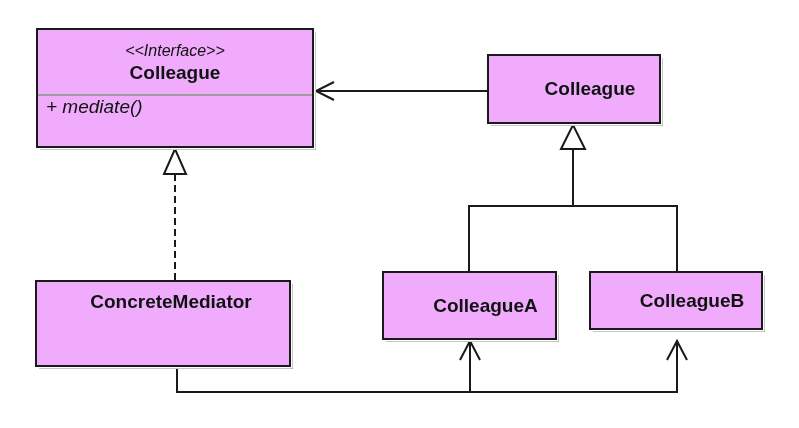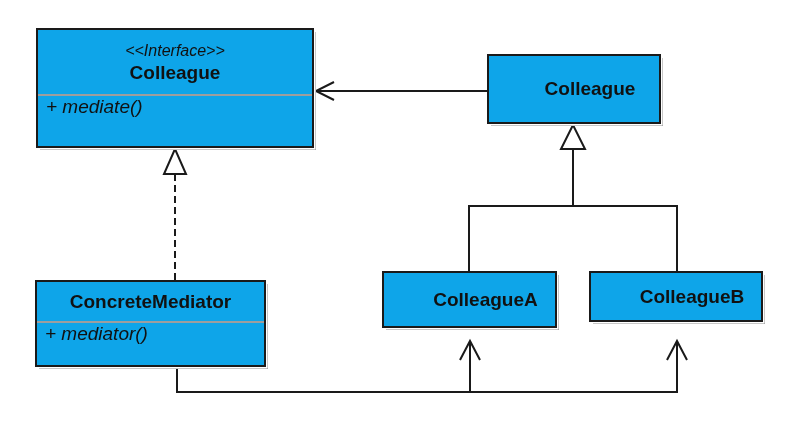--- a/index.html
+++ b/index.html
@@ -17,21 +17,21 @@
   }
   .connectors {
     position: absolute;
     left: 0; top: 0;
     width: 799px; height: 428px;
     pointer-events: none;
   }
   .uml-box {
     position: absolute;
     box-sizing: border-box;
-    background: #0ea5e9;
+    background: #f0abfc;
     border: 2px solid #1a1a1a;
     box-shadow: 2.5px 2.5px 0 -1px #ffffff, 3px 3px 0 -1px #8f8f8f;
     color: #111111;
     display: flex;
     flex-direction: column;
   }
   .compartment { box-sizing: border-box; }
   .title-compartment {
     display: flex;
     flex-direction: column;
@@ -60,24 +60,24 @@
   .method {
     font-style: italic;
     font-size: 19px;
   }
   .single .title-compartment { flex: 1; padding-left: 32px; }
 
   
   #box-mediator          { left: 36px;  top: 28px;  width: 278px; height: 120px; }
   #box-mediator .title-compartment { height: 64px; }
   #box-colleague         { left: 487px; top: 54px;  width: 174px; height: 70px; }
-  #box-concrete-mediator { left: 35px;  top: 280px; width: 231px; height: 87px; }
+  #box-concrete-mediator { left: 35px;  top: 280px; width: 256px; height: 87px; padding-left: 16px; }
   #box-concrete-mediator .title-compartment { height: 39px; }
-  #box-colleague-a       { left: 382px; top: 271px; width: 175px; height: 57px; }
-  #box-colleague-b       { left: 589px; top: 271px; width: 174px; height: 51px; }
+  #box-colleague-a       { left: 382px; top: 271px; width: 175px; height: 69px; }
+  #box-colleague-b       { left: 589px; top: 271px; width: 174px; height: 59px; }
 </style>
 </head>
 <body>
 
 <div class="canvas">
 
   <svg class="connectors" viewBox="0 0 799 428" xmlns="http://www.w3.org/2000/svg" stroke="#1a1a1a" stroke-width="2" fill="none">
 
     <g>
       <line x1="316" y1="91" x2="487" y2="91"></line>
@@ -118,23 +118,20 @@
   <div class="uml-box single" id="box-colleague">
     <div class="compartment title-compartment">
       <div class="class-name">Colleague</div>
     </div>
   </div>
 
   <div class="uml-box" id="box-concrete-mediator">
     <div class="compartment title-compartment">
       <div class="class-name">ConcreteMediator</div>
     </div>
-    <div class="compartment methods-compartment">
-      <div class="method">+ mediator()</div>
-    </div>
   </div>
 
   <div class="uml-box single" id="box-colleague-a">
     <div class="compartment title-compartment">
       <div class="class-name">ColleagueA</div>
     </div>
   </div>
 
   <div class="uml-box single" id="box-colleague-b">
     <div class="compartment title-compartment">

